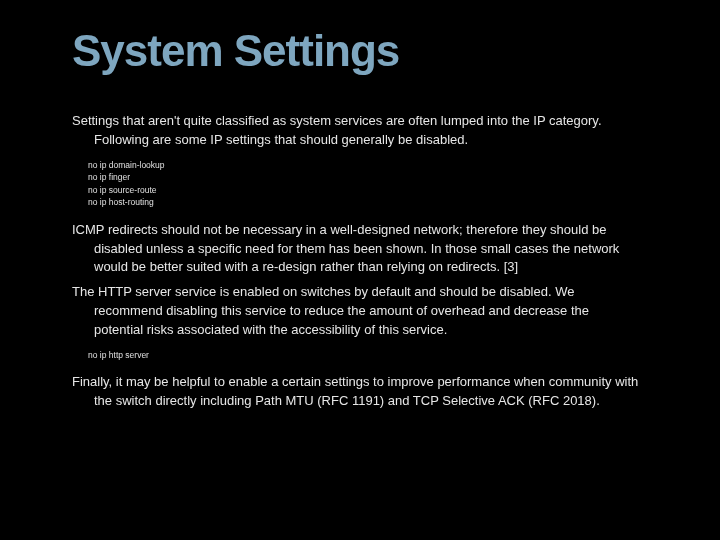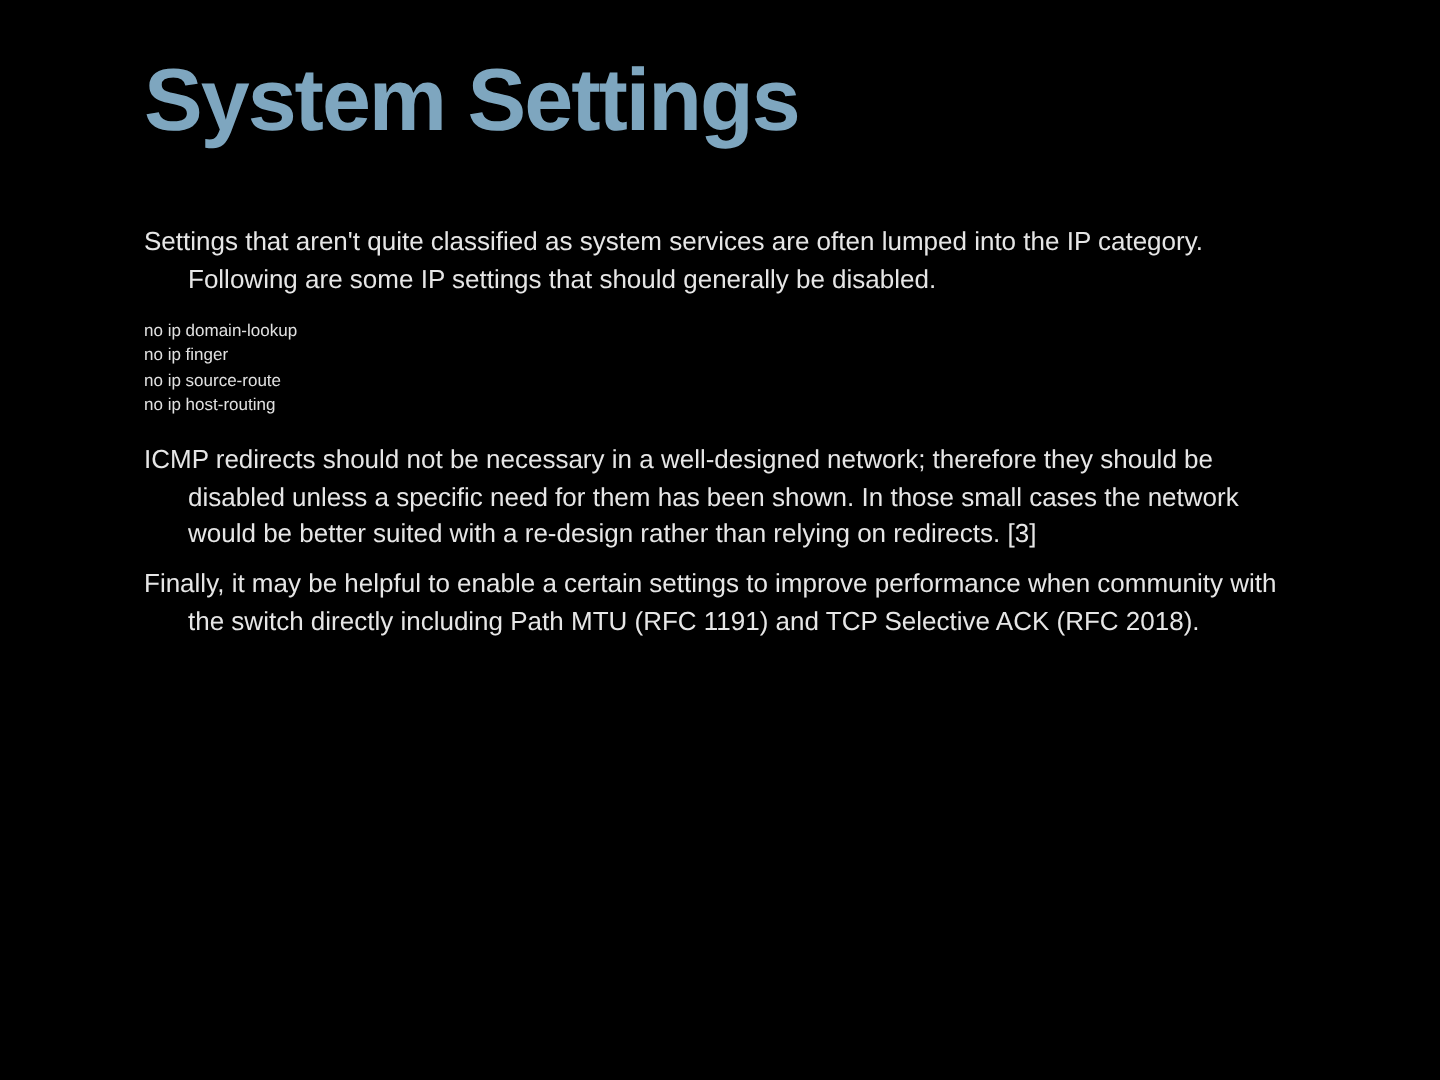--- a/index.html
+++ b/index.html
@@ -36,21 +36,21 @@
     text-indent: -22px;
     padding-left: 22px;
   }
   .cmd-list {
     margin: 10px 0 12px 0;
   }
   .cmd-list div {
     font-size: 8.5px;
     line-height: 1.35;
     color: #e0e0e0;
-    margin: 1px 0;
+    margin: 1px 16px;
   }
 </style>
 </head>
 <body>
 
 <div class="slide">
 
   <h1 class="title">System Settings</h1>
 
   <div class="body-block">
@@ -60,19 +60,23 @@
     <div class="cmd-list">
       <div>no ip domain-lookup</div>
       <div>no ip finger</div>
       <div>no ip source-route</div>
       <div>no ip host-routing</div>
     </div>
 
     <p>ICMP redirects should not be necessary in a well-designed network; therefore they should be disabled unless a specific need for them has been shown.  In those small cases the network would be better suited with a re-design rather than relying on redirects. [3]</p>
 
 
+    <p>The HTTP server service is enabled on switches by default and should be disabled.  We recommend disabling this service to reduce the amount of overhead and decrease the potential risks associated with the accessibility of this service.</p>
 
+    <div class="cmd-list">
+      <div>no ip http server</div>
+    </div>
 
     <p>Finally, it may be helpful to enable a certain settings to improve performance when community with the switch directly including Path MTU (RFC 1191) and TCP Selective ACK (RFC 2018).</p>
 
 
   </div>
 </div>
 
 </body></html>

